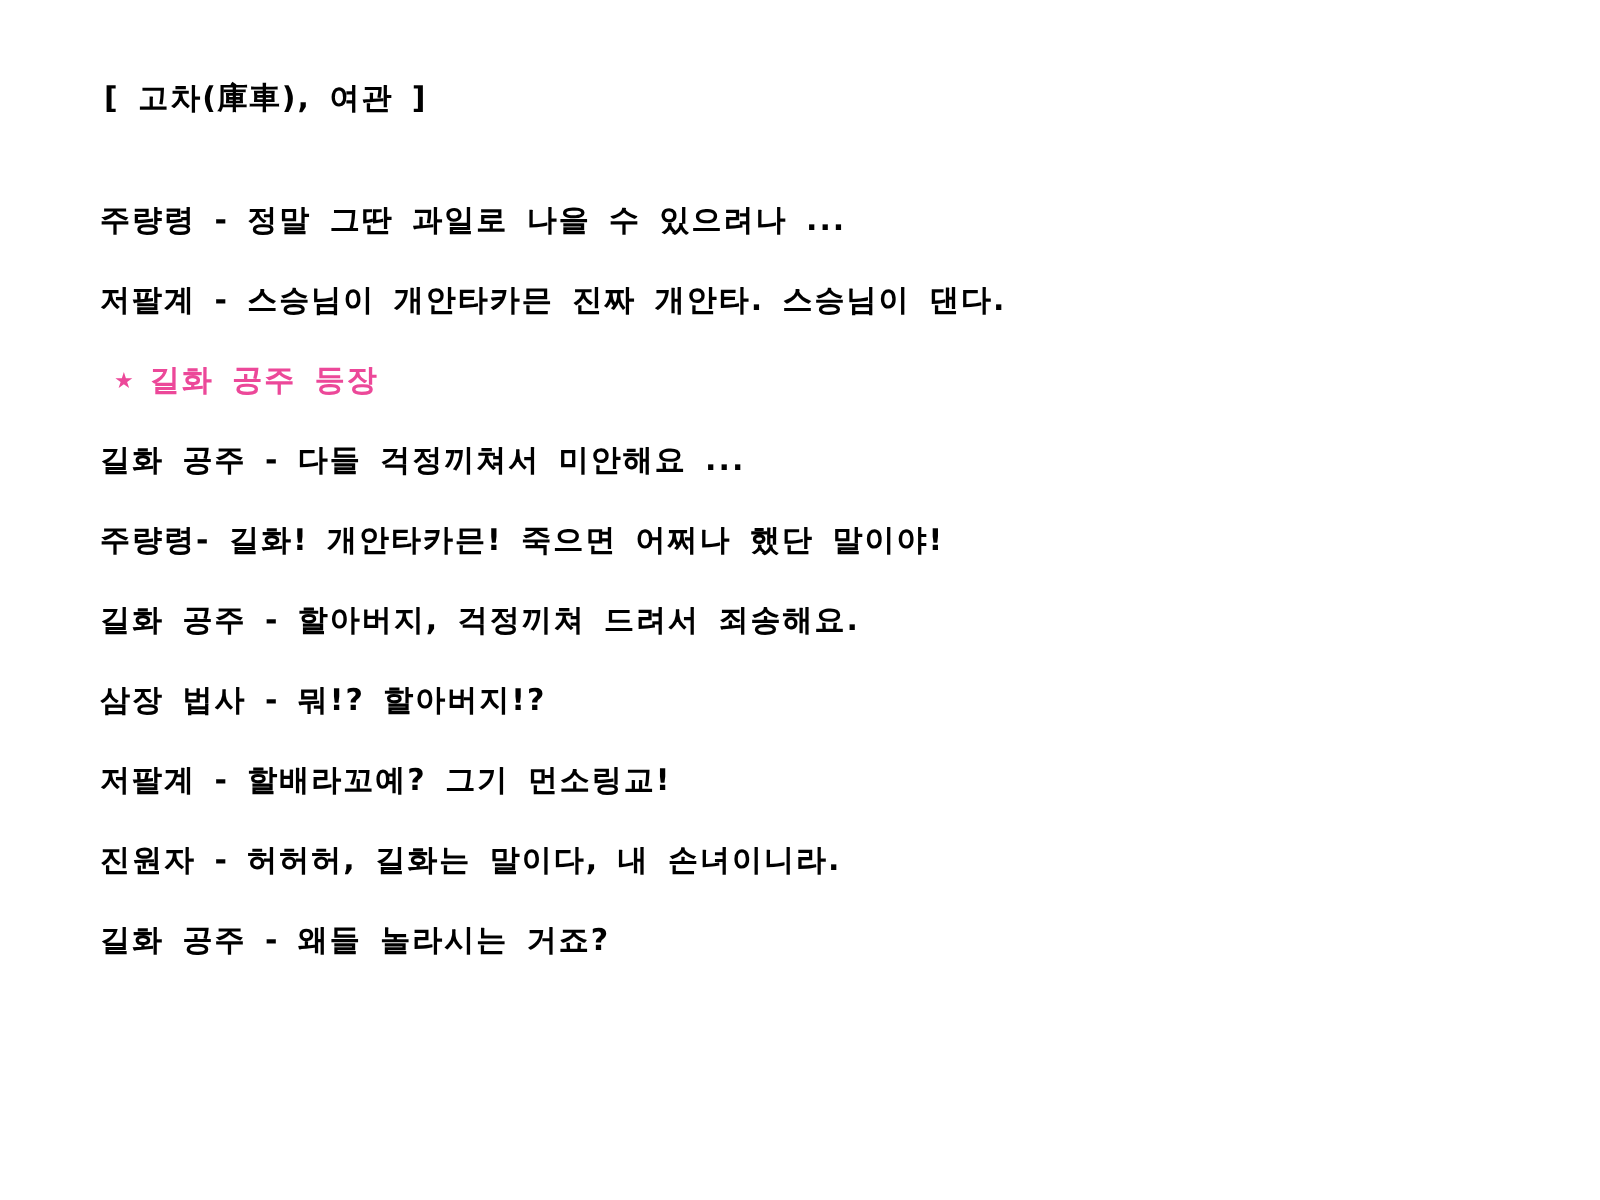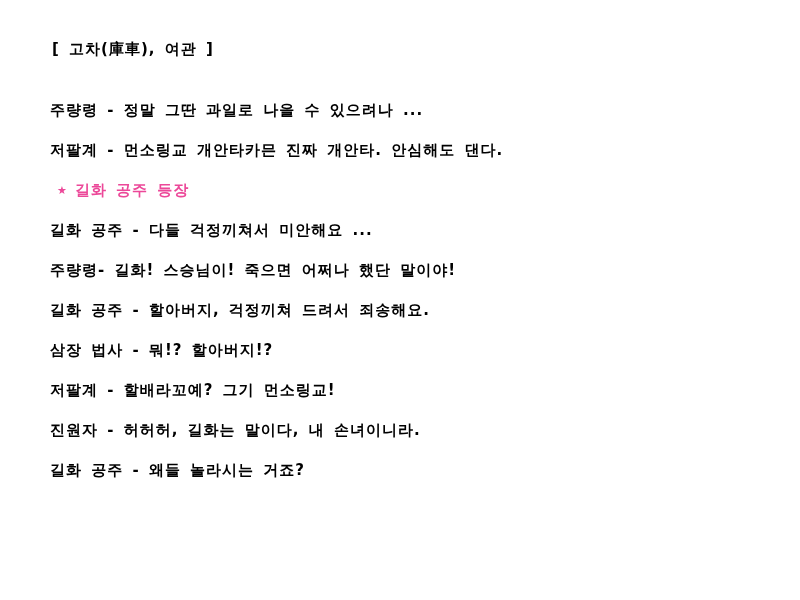--- a/index.html
+++ b/index.html
@@ -47,30 +47,30 @@
 </style>
 </head>
 <body>
 
 <div class="page">
 
   <div class="line header-line">[ 고차(庫車), 여관 ]</div>
 
   <div class="line dialogue-line">주량령 - 정말 그딴 과일로 나을 수 있으려나 ...</div>
 
-  <div class="line dialogue-line">저팔계 - 먼소링교 개안타카믄 진짜 개안타. 안심해도 댄다.</div>
+  <div class="line dialogue-line">저팔계 - 스승님이 개안타카믄 진짜 개안타. 스승님이 댄다.</div>
 
   <div class="line note-line">
     <span class="star">★</span><span>길화 공주 등장</span>
   </div>
 
   <div class="line dialogue-line">길화 공주 - 다들 걱정끼쳐서 미안해요 ...</div>
 
 
-  <div class="line dialogue-line">주량령- 길화! 스승님이! 죽으면 어쩌나 했단 말이야!</div>
+  <div class="line dialogue-line">주량령- 길화! 개안타카믄! 죽으면 어쩌나 했단 말이야!</div>
 
   <div class="line dialogue-line">길화 공주 - 할아버지, 걱정끼쳐 드려서 죄송해요.</div>
 
   <div class="line dialogue-line">삼장 법사 - 뭐!? 할아버지!?</div>
 
   <div class="line dialogue-line">저팔계 - 할배라꼬예? 그기 먼소링교!</div>
 
   <div class="line dialogue-line">진원자 - 허허허, 길화는 말이다, 내 손녀이니라.</div>
 
   <div class="line dialogue-line">길화 공주 - 왜들 놀라시는 거죠?</div>

